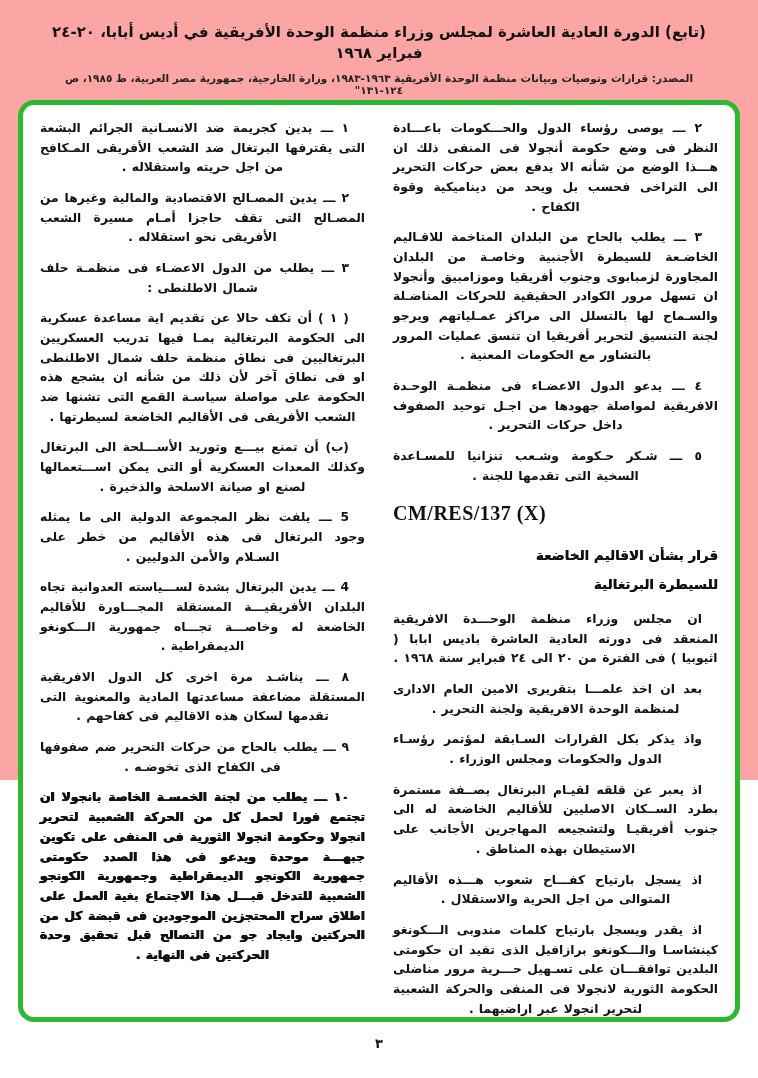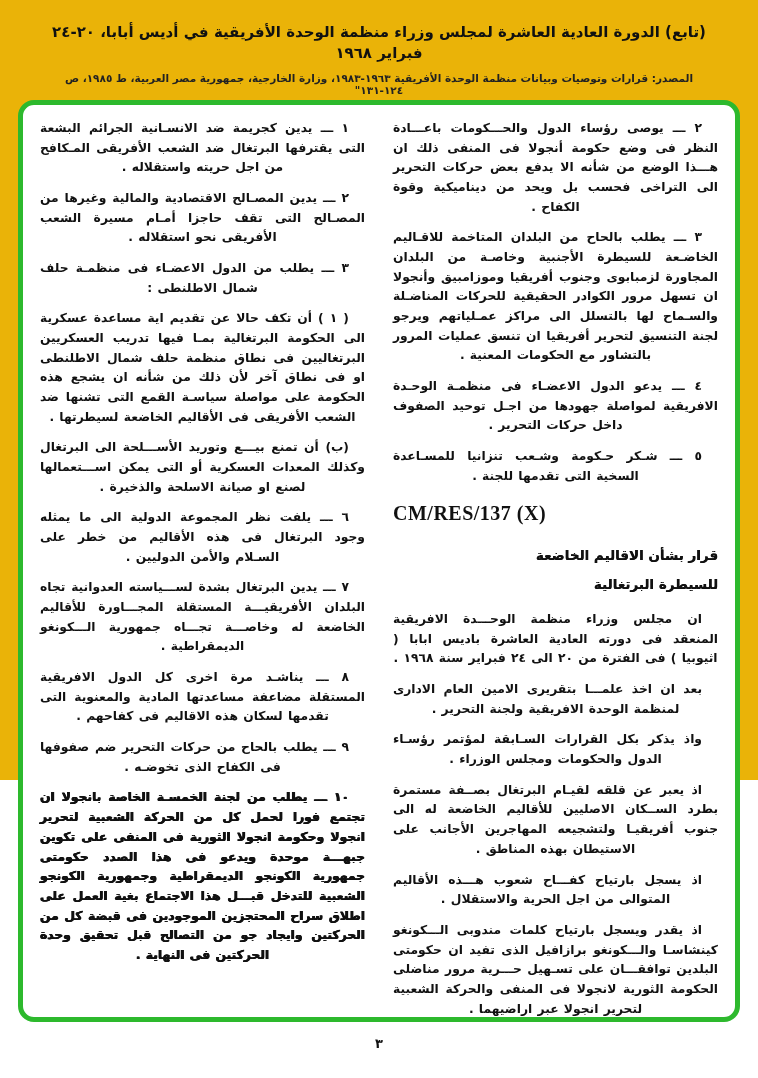--- a/index.html
+++ b/index.html
@@ -1,18 +1,18 @@
 <!DOCTYPE html>
 <html lang="ar"><head>
 <meta charset="utf-8">
 <style>
   html,body{margin:0;padding:0;background:#ffffff;}
   body{width:758px;height:1078px;overflow:hidden;
        font-family:"DejaVu Sans",sans-serif;color:#111;}
-  .page{position:relative;width:758px;height:780px;background:#eab308;}
+  .page{position:relative;width:758px;height:780px;background:#fca5a5;}
 
   .header{position:absolute;top:22px;left:0;width:758px;text-align:center;direction:rtl;}
   .title{font-size:15px;font-weight:bold;letter-spacing:0;line-height:1.4;padding:0 28px;}
   .source{margin-top:8px;font-size:10.5px;font-weight:bold;color:#222;padding:0 40px;}
 
   .frame{position:absolute;left:18px;top:100px;width:722px;height:922px;
          box-sizing:border-box;border:5px solid #2db92d;border-radius:16px;
          background:#fff;overflow:hidden;}
   .columns{display:flex;direction:rtl;gap:28px;padding:14px 17px 10px 17px;
            box-sizing:border-box;height:100%;align-items:flex-start;}
@@ -66,22 +66,22 @@
         <p class="para">اذ يقدر ويسجل بارتياح كلمات مندوبى الـــكونغو كينشاسـا والـــكونغو برازافيل الذى تفيد ان حكومتى البلدين توافقـــان على تسـهيل حـــرية مرور مناضلى الحكومة الثورية لانجولا فى المنفى والحركة الشعبية لتحرير انجولا عبر اراضيهما .</p>
         <p class="para heavy">اذ يعى الخطر الذى يمثله وجود البرتغال فى هذه الاقاليم بالنسبة للـــكفاح فى زمبابوى .</p>
       </div>
 
       <div class="col">
         <p class="para">١ ـــ يدين كجريمة ضد الانسـانية الجرائم البشعة التى يقترفها البرتغال ضد الشعب الأفريقى المـكافح من اجل حريته واستقلاله .</p>
         <p class="para">٢ ـــ يدين المصـالح الاقتصادية والمالية وغيرها من المصـالح التى تقف حاجزا أمـام مسيرة الشعب الأفريقى نحو استقلاله .</p>
         <p class="para">٣ ـــ يطلب من الدول الاعضـاء فى منظمـة حلف شمال الاطلنطى :</p>
         <p class="para">( ١ ) أن تكف حالا عن تقديم اية مساعدة عسكرية الى الحكومة البرتغالية بمـا فيها تدريب العسكريين البرتغاليين فى نطاق منظمة حلف شمال الاطلنطى او فى نطاق آخر لأن ذلك من شأنه ان يشجع هذه الحكومة على مواصلة سياسـة القمع التى تشنها ضد الشعب الأفريقى فى الأقاليم الخاضعة لسيطرتها .</p>
         <p class="para">(ب) أن تمنع بيـــع وتوريد الأســـلحة الى البرتغال وكذلك المعدات العسكرية أو التى يمكن اســـتعمالها لصنع او صيانة الاسلحة والذخيرة .</p>
-        <p class="para">٦ ـــ يلفت نظر المجموعة الدولية الى ما يمثله وجود البرتغال فى هذه الأقاليم من خطر على السـلام والأمن الدوليين .</p>
-        <p class="para">٧ ـــ يدين البرتغال بشدة لســـياسته العدوانية تجاه البلدان الأفريقيـــة المستقلة المجـــاورة للأقاليم الخاضعة له وخاصـــة تجـــاه جمهورية الـــكونغو الديمقراطية .</p>
+        <p class="para">5 ـــ يلفت نظر المجموعة الدولية الى ما يمثله وجود البرتغال فى هذه الأقاليم من خطر على السـلام والأمن الدوليين .</p>
+        <p class="para">4 ـــ يدين البرتغال بشدة لســـياسته العدوانية تجاه البلدان الأفريقيـــة المستقلة المجـــاورة للأقاليم الخاضعة له وخاصـــة تجـــاه جمهورية الـــكونغو الديمقراطية .</p>
         <p class="para">٨ ـــ يناشـد مرة اخرى كل الدول الافريقية المستقلة مضاعفة مساعدتها المادية والمعنوية التى تقدمها لسكان هذه الاقاليم فى كفاحهم .</p>
         <p class="para">٩ ـــ يطلب بالحاح من حركات التحرير ضم صفوفها فى الكفاح الذى تخوضـه .</p>
         <p class="para heavy">١٠ ـــ يطلب من لجنة الخمسـة الخاصة بانجولا ان تجتمع فورا لحمل كل من الحركة الشعبية لتحرير انجولا وحكومة انجولا الثورية فى المنفى على تكوين جبهـــة موحدة ويدعو فى هذا الصدد حكومتى جمهورية الكونجو الديمقراطية وجمهورية الكونجو الشعبية للتدخل قبـــل هذا الاجتماع بغية العمل على اطلاق سراح المحتجزين الموجودين فى قبضة كل من الحركتين وايجاد جو من التصالح قبل تحقيق وحدة الحركتين فى النهاية .</p>
       </div>
 
     </div>
   </div>
 
   <div class="page-number">٣</div>
 

